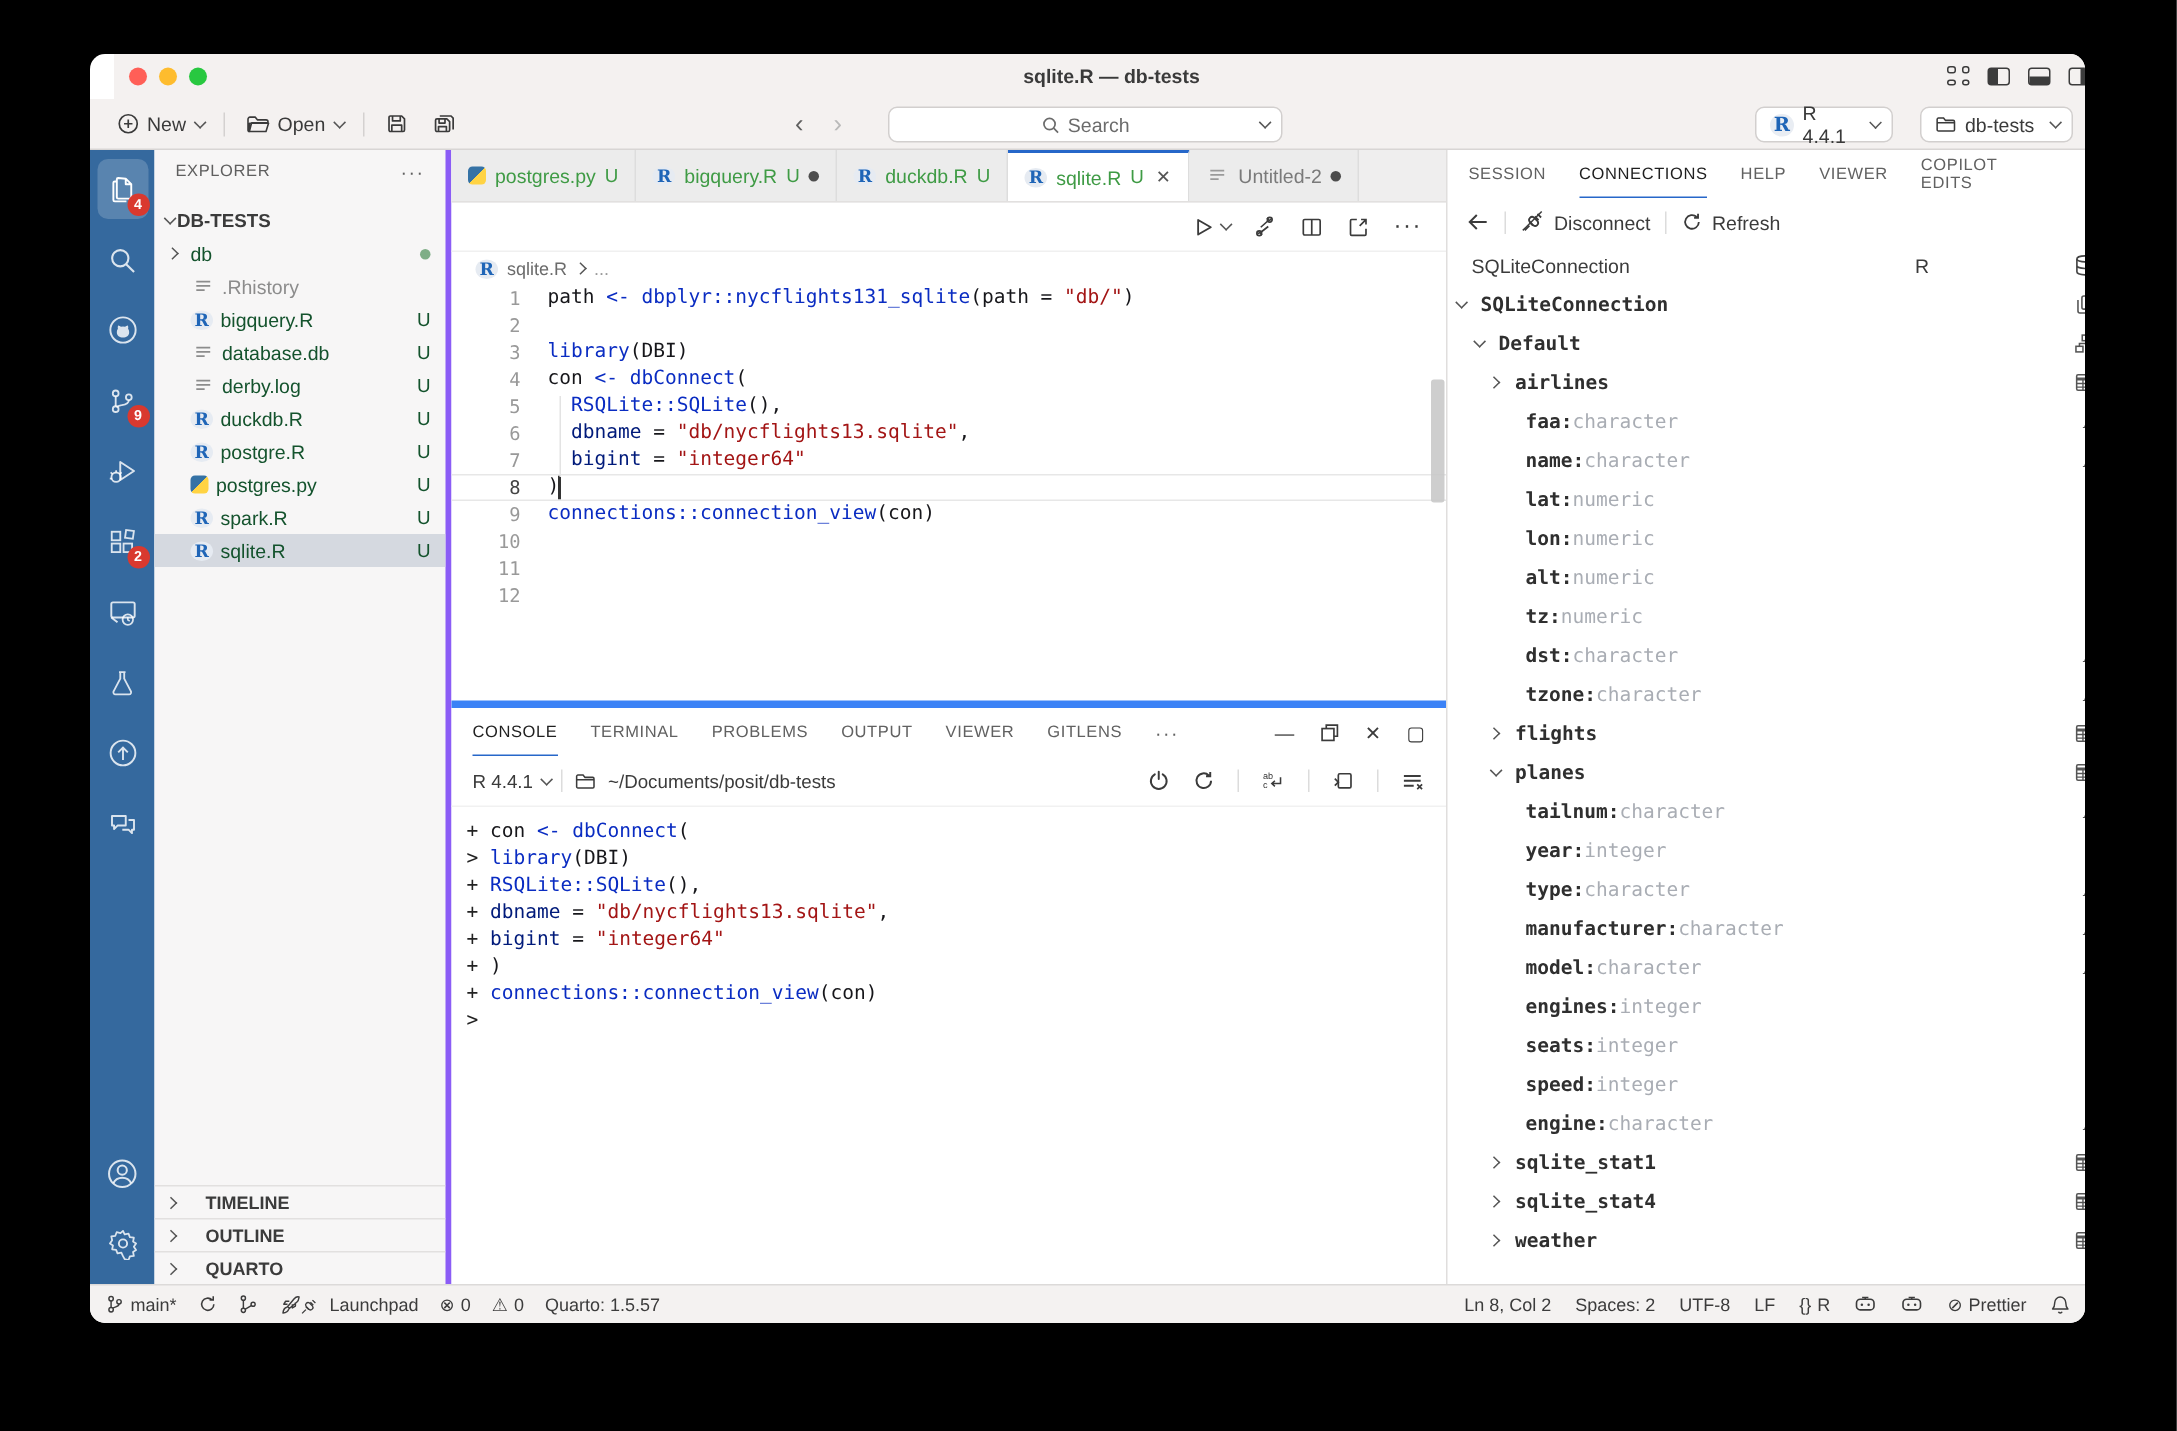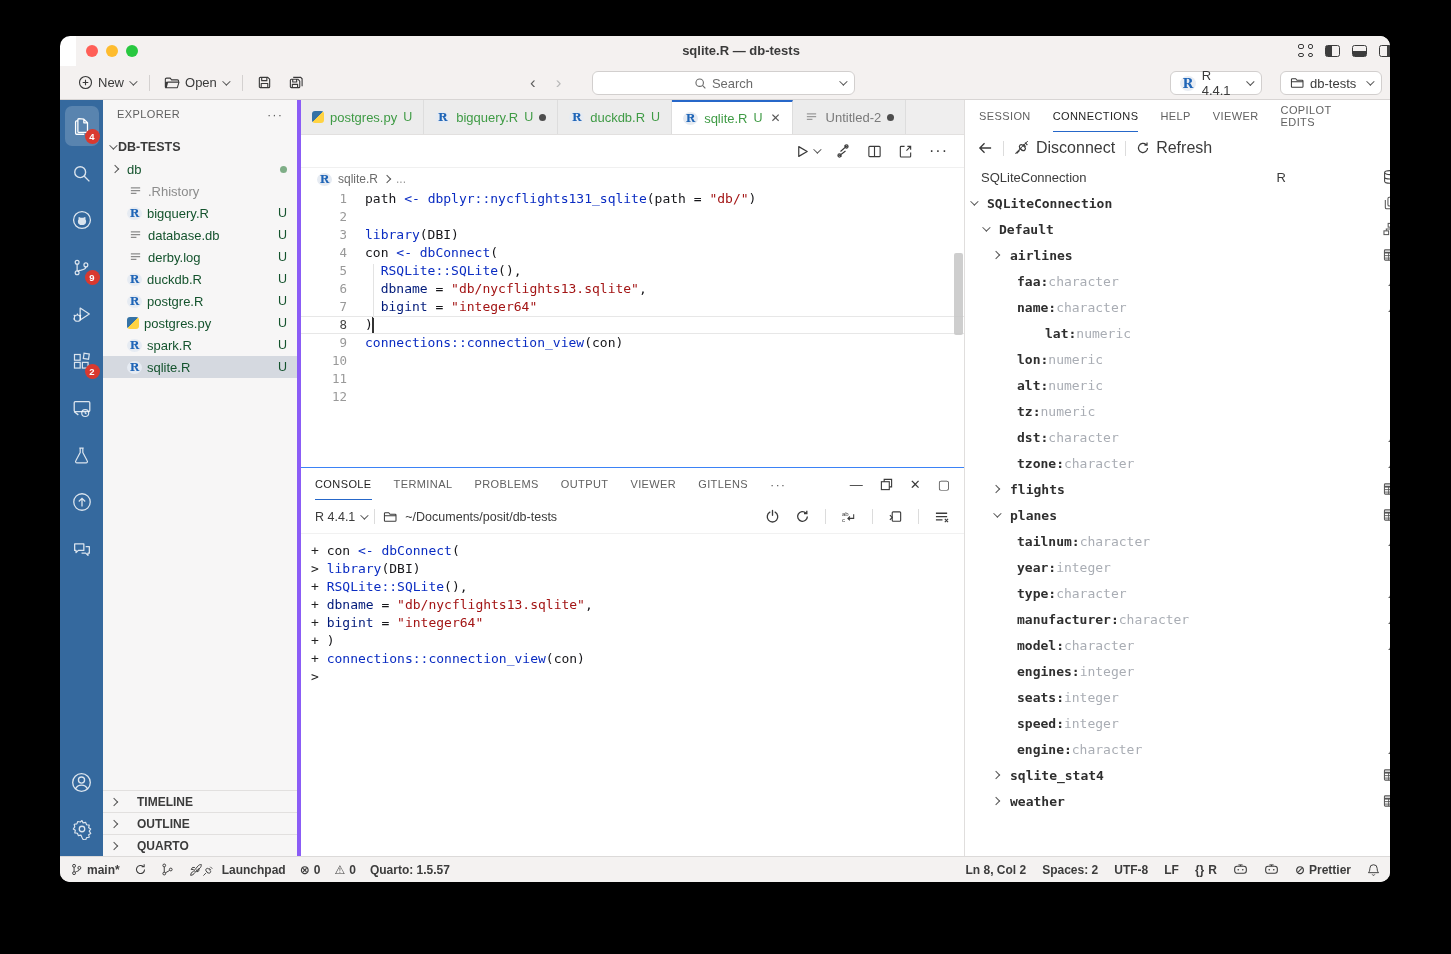--- a/index.html
+++ b/index.html
@@ -97,60 +97,60 @@
   .ct{padding-left:18px;white-space:pre;}
   .cl.cur::after{content:"";position:absolute;left:0;right:0;top:0;bottom:0;
     border-top:1px solid #e7e7e7;border-bottom:1px solid #e7e7e7;pointer-events:none;}
   .caret{position:absolute;left:71px;top:1px;width:1.5px;height:16px;background:#333;}
   .indent-guide{position:absolute;left:72px;top:74px;height:54px;width:1px;background:#e3e3e3;}
   .ed-scroll{position:absolute;right:1px;top:63px;width:9px;height:82px;background:#c6c6c6;
     border-radius:2px;opacity:.85;}
   .tk-t{color:#16161a;}.tk-k{color:#0a2cc2;}.tk-f{color:#0a2cc2;}.tk-n{color:#001a7a;}
   .tk-s{color:#a31515;}.tk-p{color:#222;}
   
-  .console{flex:1;border-top:1px solid #3b82f6;display:flex;flex-direction:column;min-height:0;}
+  .console{flex:1;border-top:5px solid #3b82f6;display:flex;flex-direction:column;min-height:0;}
   .ptabs{height:32px;display:flex;align-items:center;gap:22px;padding:0 14px;flex:none;}
   .ptab{font-size:11px;letter-spacing:.4px;color:#616161;height:100%;display:flex;align-items:center;
     border-bottom:1.5px solid transparent;}
   .ptab.active{color:#1f1f1f;border-bottom-color:#2667c9;}
   .ptab-dots{color:#616161;font-size:13px;letter-spacing:1px;}
   .ptabs .winctl{margin-left:auto;display:flex;gap:17px;align-items:center;color:#3b3b3b;font-size:13px;}
   .con-toolbar{height:34px;display:flex;align-items:center;gap:8px;padding:0 14px;flex:none;
     font-size:12.5px;color:#3b3b3b;border-bottom:1px solid #f1f1f1;}
   .con-toolbar .grow{flex:1;}
   .con-icons{display:flex;gap:15px;align-items:center;color:#3b3b3b;}
   .con-body{flex:1;padding:8px 0 0 10px;font-family:"DejaVu Sans Mono",monospace;font-size:13px;
     overflow:hidden;}
   .con-line{height:18px;line-height:18px;white-space:pre;}
   .vsep{width:1px;height:15px;background:#dcdcdc;}
   
   .rightpanel{width:450px;flex:none;border-left:1px solid #e0dedd;display:flex;flex-direction:column;
     background:#fff;position:relative;overflow:hidden;}
   .rp-toolbar{height:32px;display:flex;align-items:center;gap:10px;padding:0 12px;flex:none;
-    font-size:16px;color:#3b3b3b;}
+    font-size:13px;color:#3b3b3b;}
   .rp-header{height:26px;display:flex;align-items:center;padding:0 0 0 16px;font-size:13px;
     color:#3b3b3b;flex:none;}
   .rp-header .lang{margin-left:auto;margin-right:96px;}
   .rp-header .ic{margin-right:16px;color:#444;}
   .tree{flex:1;position:relative;overflow:hidden;font-family:"DejaVu Sans Mono",monospace;
     font-size:13px;color:#333;}
   .trow{height:26px;display:flex;align-items:center;position:relative;}
   .trow .twisty{position:absolute;}
   .trow .tlabel{font-weight:bold;color:#2f2f2f;}
   .trow .ttype{color:#a9adb4;}
   .trow .tcolon{color:#2f2f2f;font-weight:bold;}
   .trow .ricon{position:absolute;right:16px;color:#555;display:flex;align-items:center;}
   .typeA{font-family:"DejaVu Serif",serif;font-size:13px;color:#555;font-weight:normal;}
   .typeH{font-size:12.5px;color:#555;}
   .rp-scroll{position:absolute;right:0;top:100px;width:8px;bottom:6px;background:#c7c7c7;}
   
   .statusbar{position:absolute;left:0;bottom:0;width:100%;height:26px;background:#f4f2f1;
     border-top:1px solid #dcdad9;display:flex;align-items:center;font-size:12px;color:#3c3c3c;
     padding:0 10px;}
-  .st-item{display:flex;align-items:flex-start;gap:4px;margin-right:14px;white-space:nowrap;font-weight:bold;}
+  .st-item{display:flex;align-items:flex-start;gap:4px;margin-right:14px;white-space:nowrap;}
   .st-right{margin-left:auto;display:flex;align-items:center;}
   .st-right .st-item{margin-right:0;margin-left:16px;}
   .glyph{font-family:"DejaVu Sans",sans-serif;}
 </style>
 </head>
 <body>
 
 <div class="window">
 
   <div class="titlebar">
@@ -735,21 +735,21 @@
             <span class="ttype">character</span>
             <span class="ricon typeA">A</span>
           </div>
           <div class="trow">
             <span class="tlabel" style="margin-left: 52px;">name</span>
             <span class="tcolon"> : </span>
             <span class="ttype">character</span>
             <span class="ricon typeA">A</span>
           </div>
           <div class="trow">
-            <span class="tlabel" style="margin-left: 80px;">lat</span>
+            <span class="tlabel" style="margin-left: 52px;">lat</span>
             <span class="tcolon"> : </span>
             <span class="ttype">numeric</span>
             <span class="ricon typeH">#</span>
           </div>
           <div class="trow">
             <span class="tlabel" style="margin-left: 52px;">lon</span>
             <span class="tcolon"> : </span>
             <span class="ttype">numeric</span>
             <span class="ricon typeH">#</span>
           </div>
@@ -848,20 +848,31 @@
             <span class="ricon typeH">#</span>
           </div>
           <div class="trow">
             <span class="tlabel" style="margin-left: 52px;">engine</span>
             <span class="tcolon"> : </span>
             <span class="ttype">character</span>
             <span class="ricon typeA">A</span>
           </div>
           <div class="trow">
             <span class="chev right twisty" style="left: 28px;"></span>
+            <span class="tlabel" style="margin-left: 45px;">sqlite_stat1</span>
+            <span class="ricon">
+              <svg width="15" height="14" viewBox="0 0 16 15">
+                <rect x="1.5" y="2" width="13" height="11" rx="1" fill="none" stroke="#555" stroke-width="1.1"></rect>
+                <path d="M1.5 5h13" stroke="#555" stroke-width="2"></path>
+                <path d="M1.5 8.2h13 M1.5 10.8h13 M6 5v8 M10.7 5v8" stroke="#555" stroke-width="1"></path>
+              </svg>
+            </span>
+          </div>
+          <div class="trow">
+            <span class="chev right twisty" style="left: 28px;"></span>
             <span class="tlabel" style="margin-left: 45px;">sqlite_stat4</span>
             <span class="ricon">
               <svg width="15" height="14" viewBox="0 0 16 15">
                 <rect x="1.5" y="2" width="13" height="11" rx="1" fill="none" stroke="#555" stroke-width="1.1"></rect>
                 <path d="M1.5 5h13" stroke="#555" stroke-width="2"></path>
                 <path d="M1.5 8.2h13 M1.5 10.8h13 M6 5v8 M10.7 5v8" stroke="#555" stroke-width="1"></path>
               </svg>
             </span>
           </div>
           <div class="trow">

